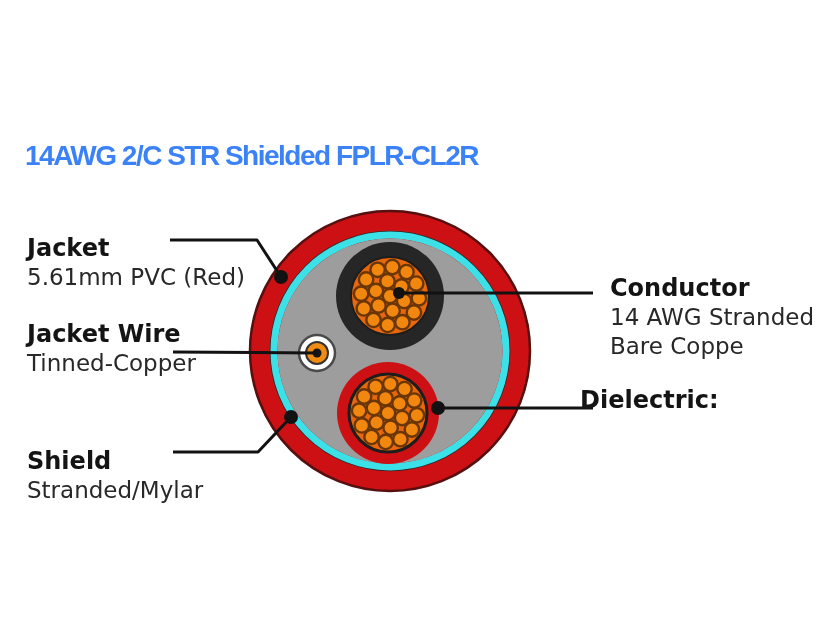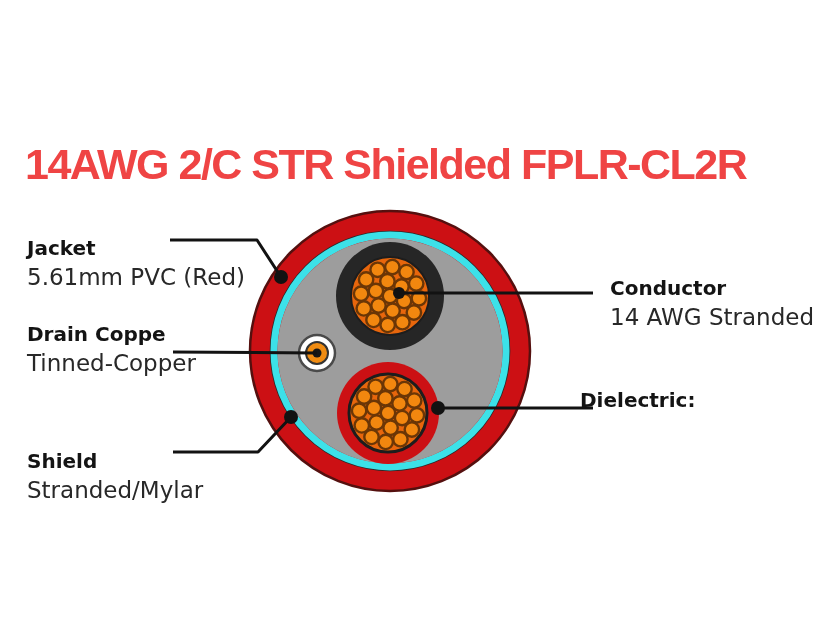--- a/index.html
+++ b/index.html
@@ -4,29 +4,29 @@
 <style>
   html,body{margin:0;padding:0;}
   body{
     width:840px;height:630px;background:#ffffff;position:relative;overflow:hidden;
     font-family:"DejaVu Sans",sans-serif;
   }
   .page{position:absolute;inset:0;}
   .title{
     position:absolute;left:25px;top:140px;margin:0;
     font-family:"Liberation Sans",sans-serif;
-    font-size:43px;font-weight:700;letter-spacing:-1.5px;
-    color:#ef4444;white-space:nowrap;
+    font-size:28px;font-weight:700;letter-spacing:-1.5px;
+    color:#3b82f6;white-space:nowrap;
   }
   .diagram-svg{position:absolute;left:0;top:0;}
   .callout{
     position:absolute;white-space:nowrap;
     font-size:23px;line-height:29px;color:#282828;
   }
-  .callout-name{font-weight:700;font-size:20px;color:#141414;}
+  .callout-name{font-weight:700;font-size:24px;color:#141414;}
 </style>
 </head>
 <body>
 
 <div class="page">
 
   <h1 class="title">14AWG 2/C STR Shielded FPLR-CL2R</h1>
 
   <svg class="diagram-svg" width="840" height="630" viewBox="0 0 840 630">
 
@@ -113,31 +113,32 @@
       <circle cx="438" cy="408" r="7"></circle>
     </g>
   </svg>
 
   <div class="callout" style="left:27px;top:234px">
     <div class="callout-name">Jacket</div>
     <div class="callout-desc">5.61mm PVC (Red)</div>
   </div>
 
   <div class="callout" style="left:27px;top:320px">
-    <div class="callout-name">Drain Coppe</div>
+    <div class="callout-name">Jacket Wire</div>
     <div class="callout-desc">Tinned-Copper</div>
   </div>
 
   <div class="callout" style="left:27px;top:447px">
     <div class="callout-name">Shield</div>
     <div class="callout-desc">Stranded/Mylar</div>
   </div>
 
   <div class="callout" style="left:610px;top:274px">
     <div class="callout-name">Conductor</div>
     <div class="callout-desc">14 AWG Stranded</div>
+    <div class="callout-desc">Bare Coppe</div>
   </div>
 
   <div class="callout" style="left:580px;top:386px">
     <div class="callout-name">Dielectric:</div>
   </div>
 
 </div>
 
 </body></html>

